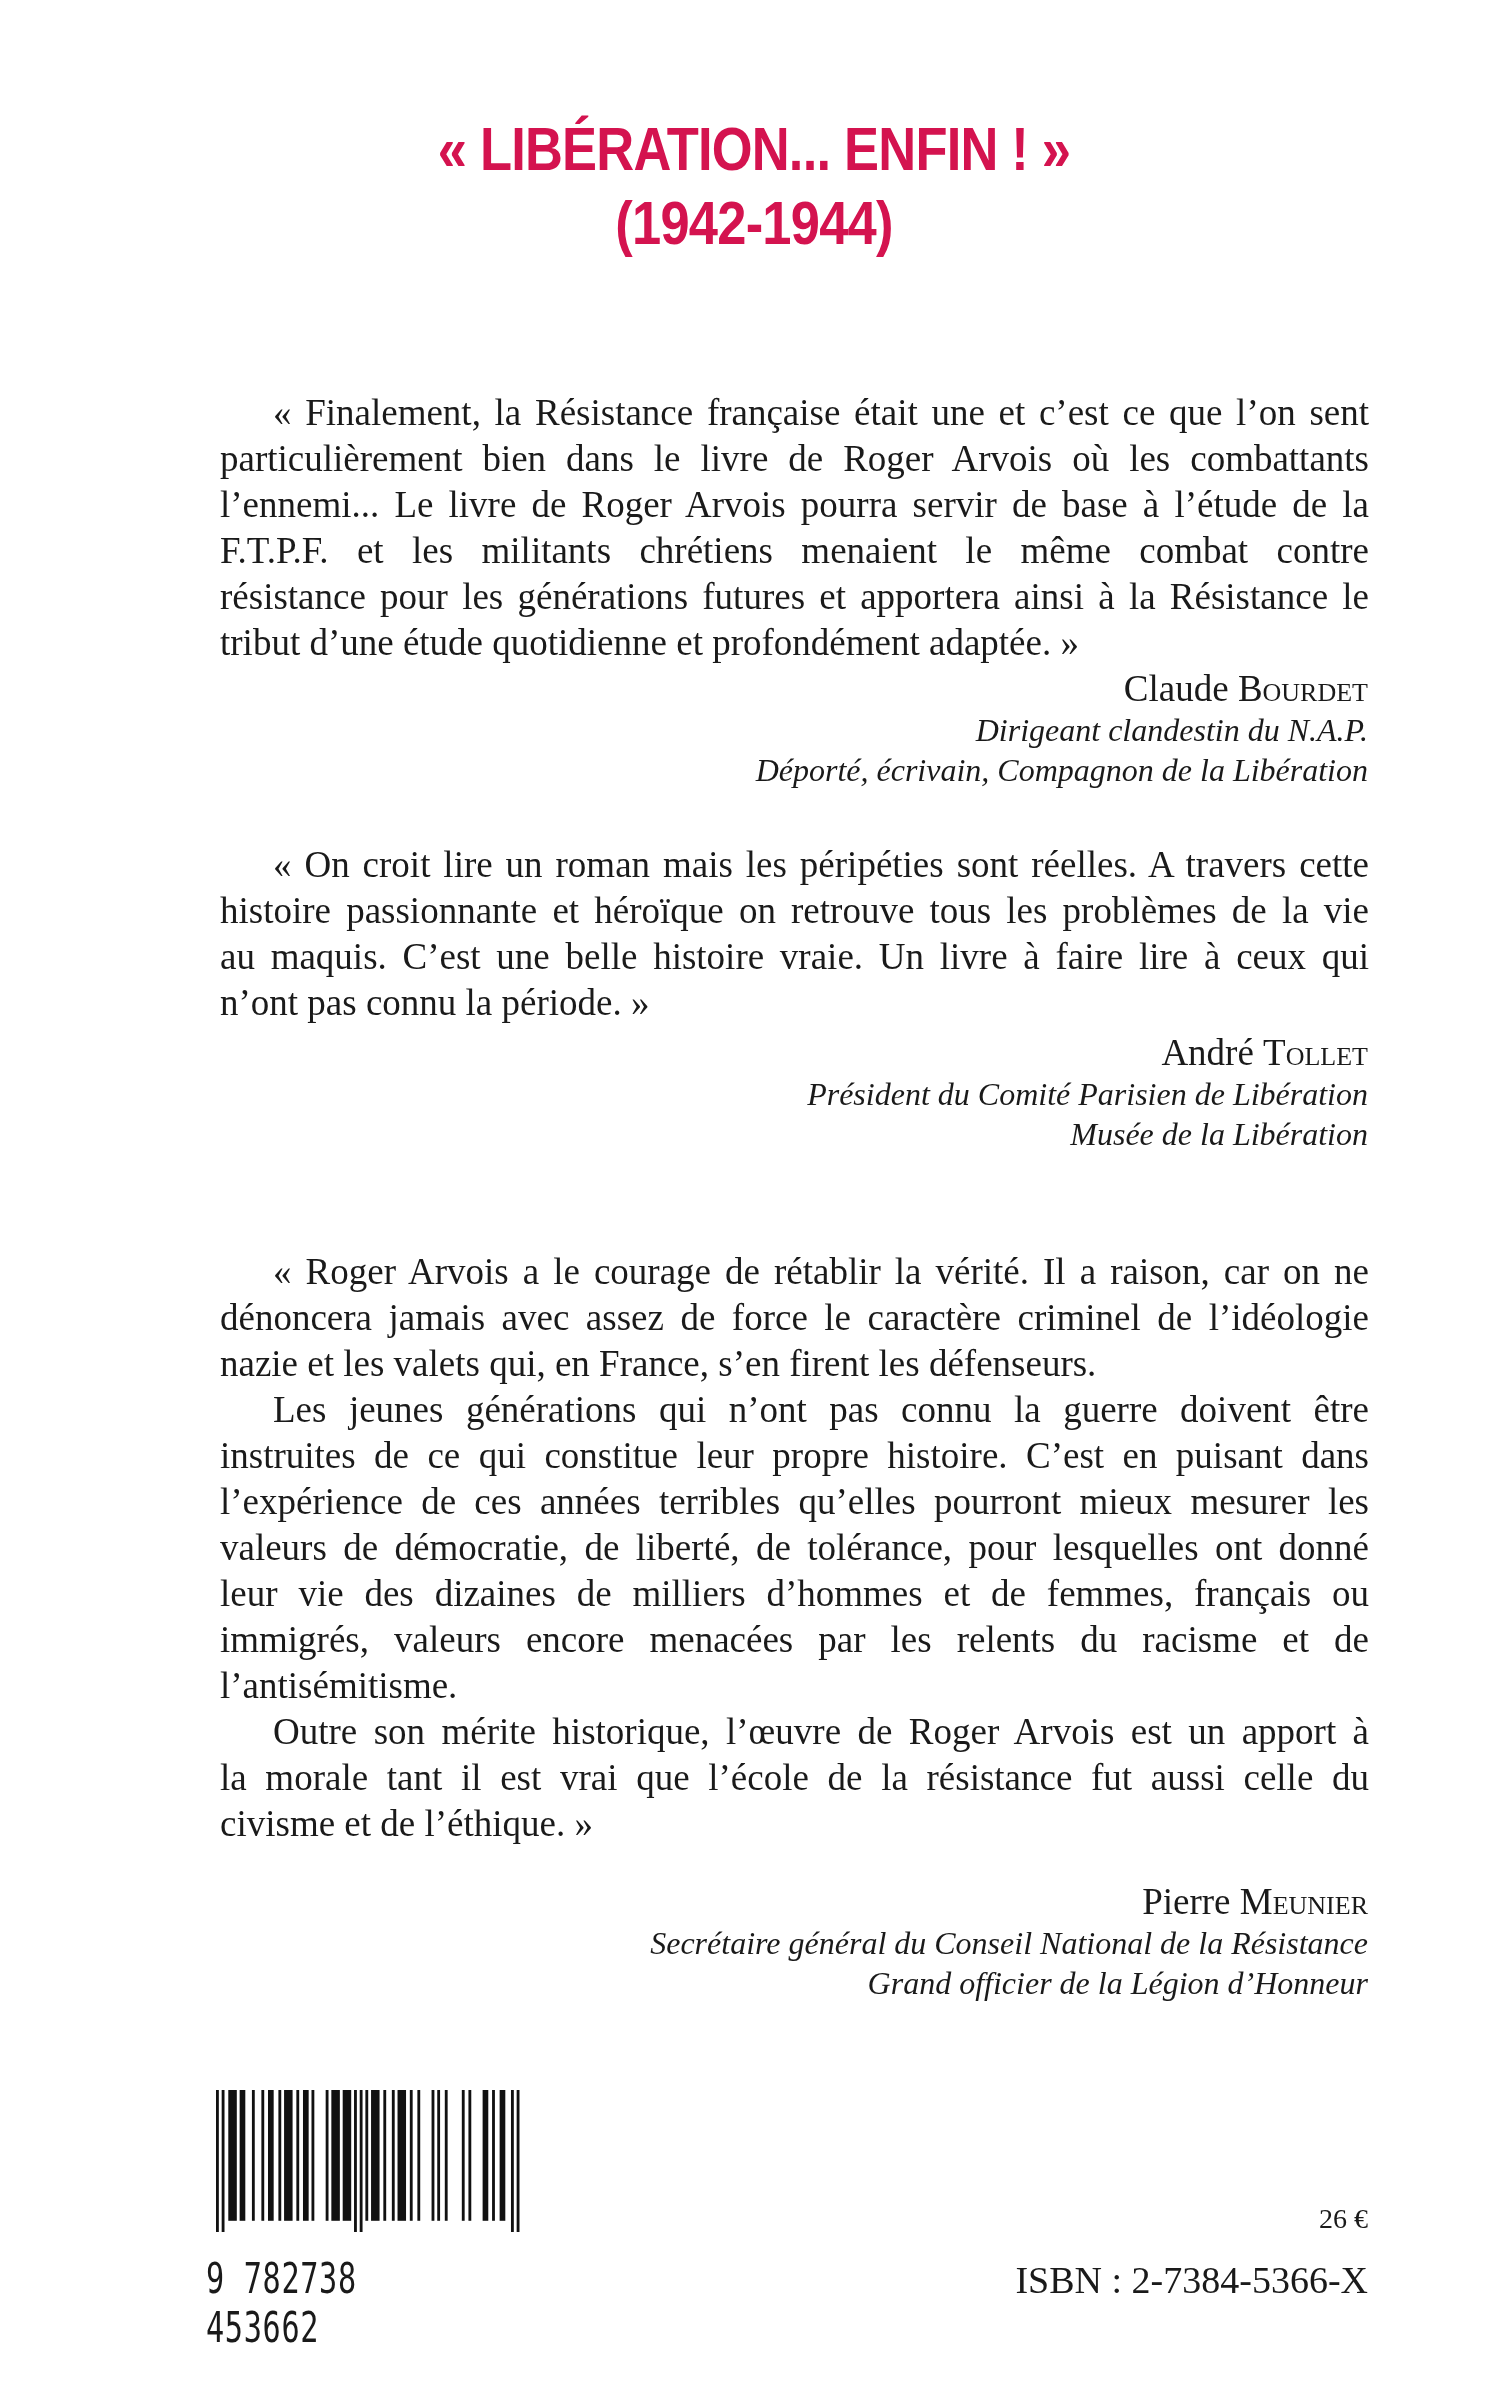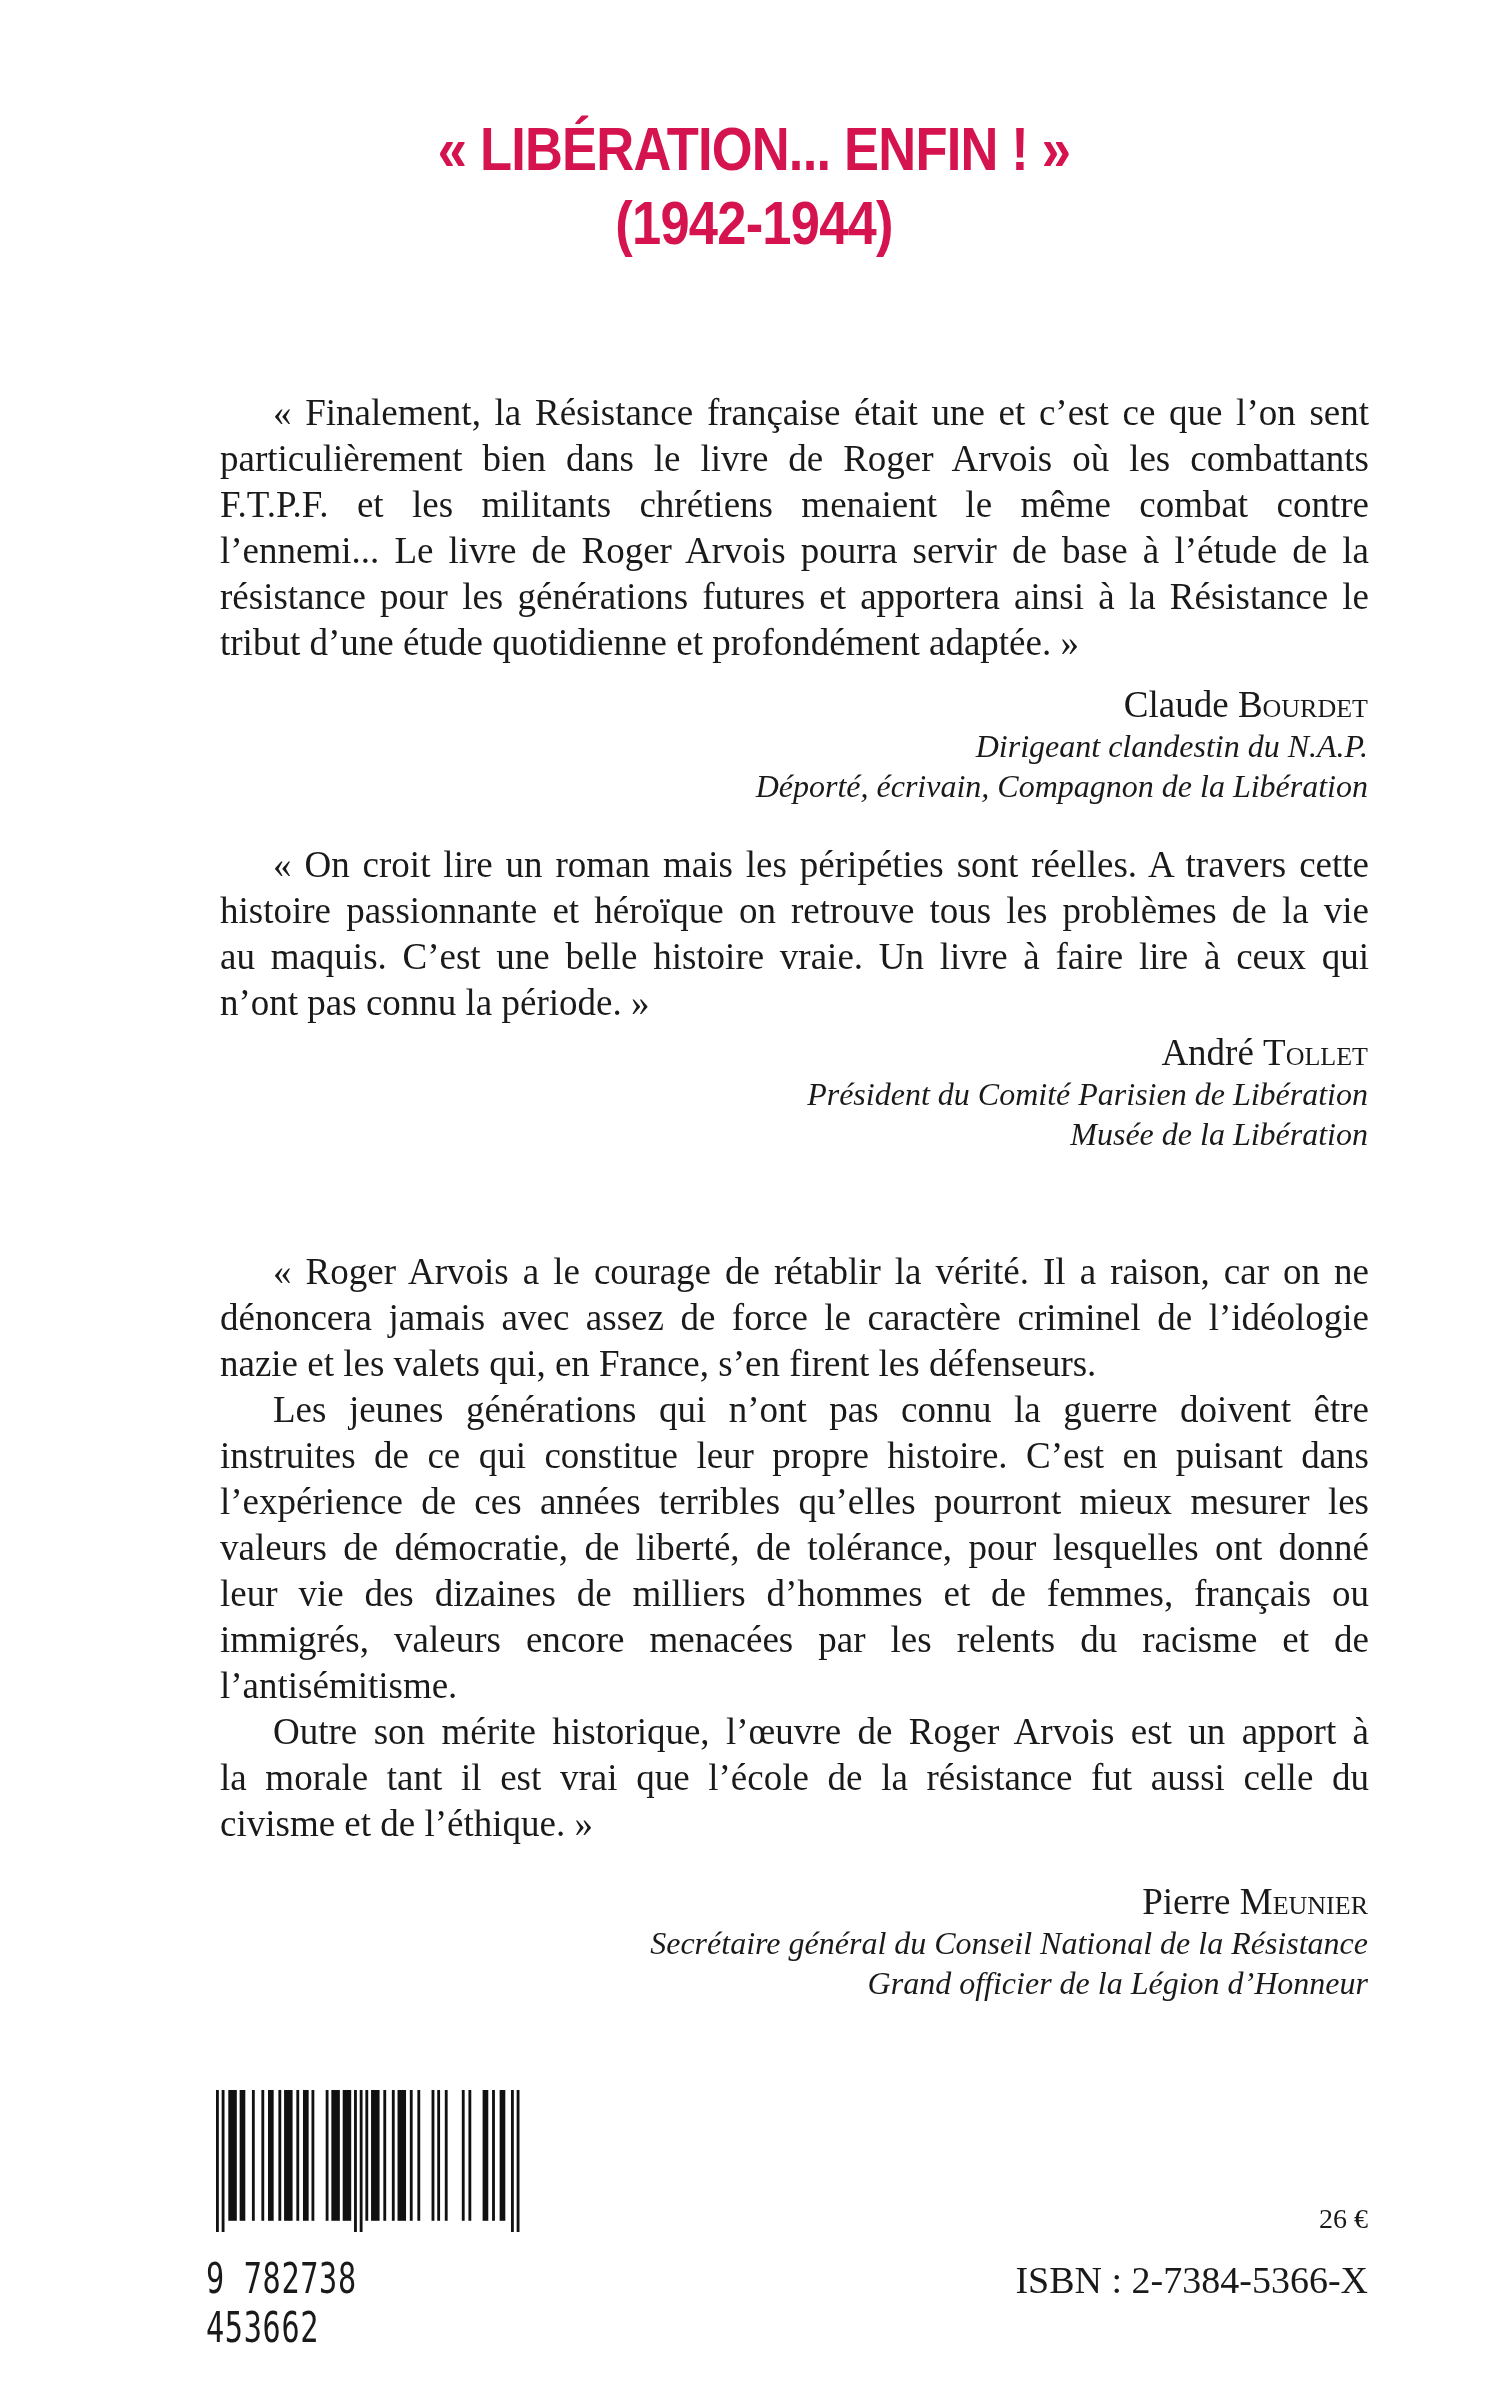--- a/index.html
+++ b/index.html
@@ -42,26 +42,26 @@
 <body>
 
 <div class="title">
   <div>« LIBÉRATION... ENFIN ! »</div>
   <div>(1942-1944)</div>
 </div>
 
 <div class="quote" style="top:390px;">
   <span class="line" style="text-indent:53px;">« Finalement, la Résistance française était une et c’est ce que l’on sent</span>
   <span class="line">particulièrement bien dans le livre de Roger Arvois où les combattants</span>
+  <span class="line">l’ennemi... Le livre de Roger Arvois pourra servir de base à l’étude de la</span>
   <span class="line">F.T.P.F. et les militants chrétiens menaient le même combat contre</span>
-  <span class="line">l’ennemi... Le livre de Roger Arvois pourra servir de base à l’étude de la</span>
   <span class="line">résistance pour les générations futures et apportera ainsi à la Résistance le</span>
   <span class="line last">tribut d’une étude quotidienne et profondément adaptée. »</span>
 </div>
-<div class="sig" style="top:684px;margin-left:12px;">
+<div class="sig" style="top:668px;margin-left:12px;">
   <div class="name"><span>Claude</span> <span class="sc">Bourdet</span></div>
   <div class="role">Dirigeant clandestin du N.A.P.</div>
   <div class="role">Déporté, écrivain, Compagnon de la Libération</div>
 </div>
 
 <div class="quote" style="top:842px;">
   <span class="line" style="text-indent:53px;">« On croit lire un roman mais les péripéties sont réelles. A travers cette</span>
   <span class="line">histoire passionnante et héroïque on retrouve tous les problèmes de la vie</span>
   <span class="line">au maquis. C’est une belle histoire vraie. Un livre à faire lire à ceux qui</span>
   <span class="line last">n’ont pas connu la période. »</span>

